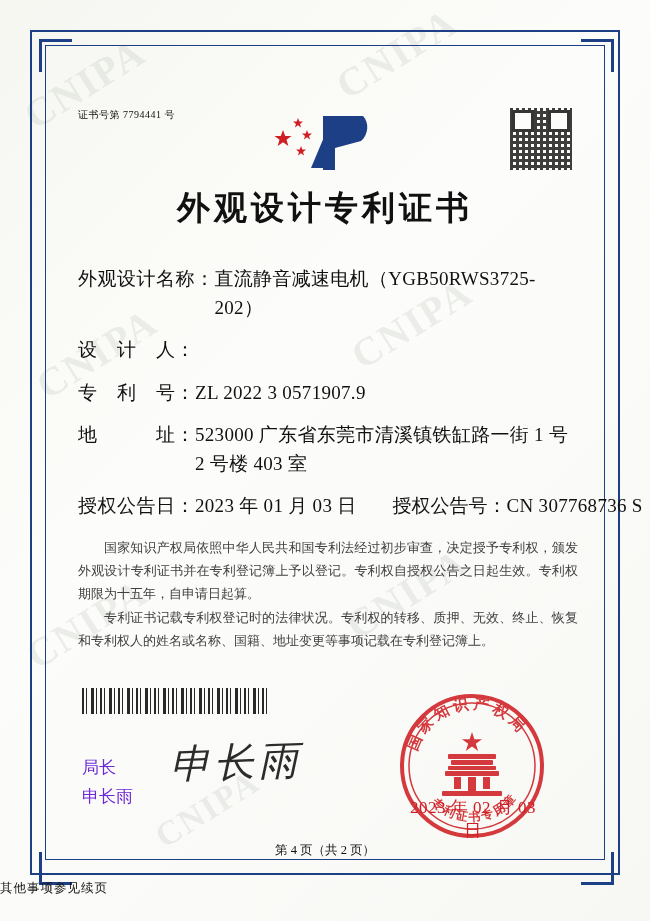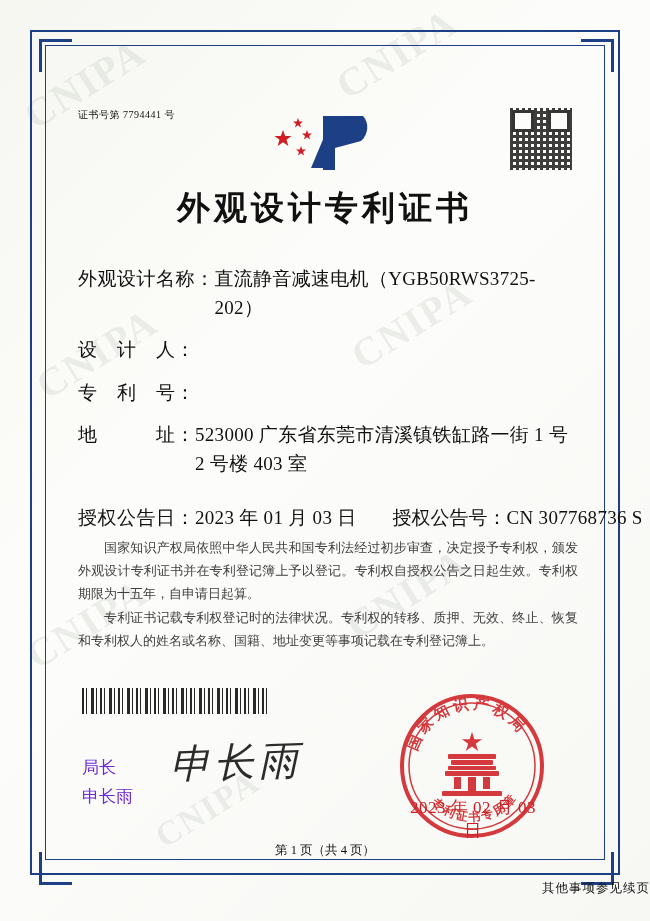--- a/index.html
+++ b/index.html
@@ -150,21 +150,20 @@
     white-space: pre;
     letter-spacing: 0.5px;
   }
   .field-value {
     flex: 1 1 auto;
     letter-spacing: 0.3px;
   }
   .field-row.split .field-value {
     flex: 0 0 auto;
     margin-right: 36px;
-    margin-top: 12px;
   }
   .field-row.split .field-label2 {
     flex: 0 0 auto;
     white-space: pre;
   }
 
   
   .paragraphs {
     position: absolute;
     left: 78px;
@@ -239,21 +238,21 @@
     left: 0; right: 0;
     top: 842px;
     text-align: center;
     font-size: 12.5px;
     color: #111;
   }
   .footer-note {
     position: absolute;
     left: 0; right: 0;
     top: 880px;
-    text-align: right;
+    text-align: left;
     font-size: 12.5px;
     color: #111;
     letter-spacing: 1px;
   }
 </style>
 </head>
 <body>
 
 <div class="page">
   <div class="paper-tint"></div>
@@ -300,20 +299,21 @@
   <div class="fields">
     <div class="field-row">
       <span class="field-label">外观设计名称：</span>
       <span class="field-value">直流静音减速电机（YGB50RWS3725-202）</span>
     </div>
     <div class="field-row">
       <span class="field-label">设　计　人：</span>
     </div>
     <div class="field-row">
       <span class="field-label">专　利　号：</span>
+      <span class="field-value">ZL 2022 3 0571907.9</span>
     </div>
     <div class="field-row">
       <span class="field-label">地　　　址：</span>
       <span class="field-value">523000  广东省东莞市清溪镇铁缸路一街 1 号 2 号楼 403 室</span>
     </div>
     <div class="field-row split">
       <span class="field-label">授权公告日：</span>
       <span class="field-value">2023 年 01 月 03 日</span>
       <span class="field-label2">授权公告号：</span>
       <span class="field-value">CN 307768736 S</span>
@@ -358,15 +358,15 @@
 
         <path id="sealArcBottom" d="M 25 100 A 56 56 0 0 0 123 100" fill="none"></path>
         <text font-family="Liberation Serif, serif" font-size="12" font-weight="bold" fill="#cf1f24" letter-spacing="2">
           <textPath href="#sealArcBottom" startOffset="12%">专利证书专用章</textPath>
         </text>
       </g>
     </svg>
   </div>
   <div class="seal-date">2023 年 02 月 03 日</div>
 
-  <div class="page-num">第 1 页（共 4 页）</div>
+  <div class="page-num">第 4 页（共 2 页）</div>
   <div class="footer-note">其他事项参见续页</div>
 </div>
 
 </body></html>

